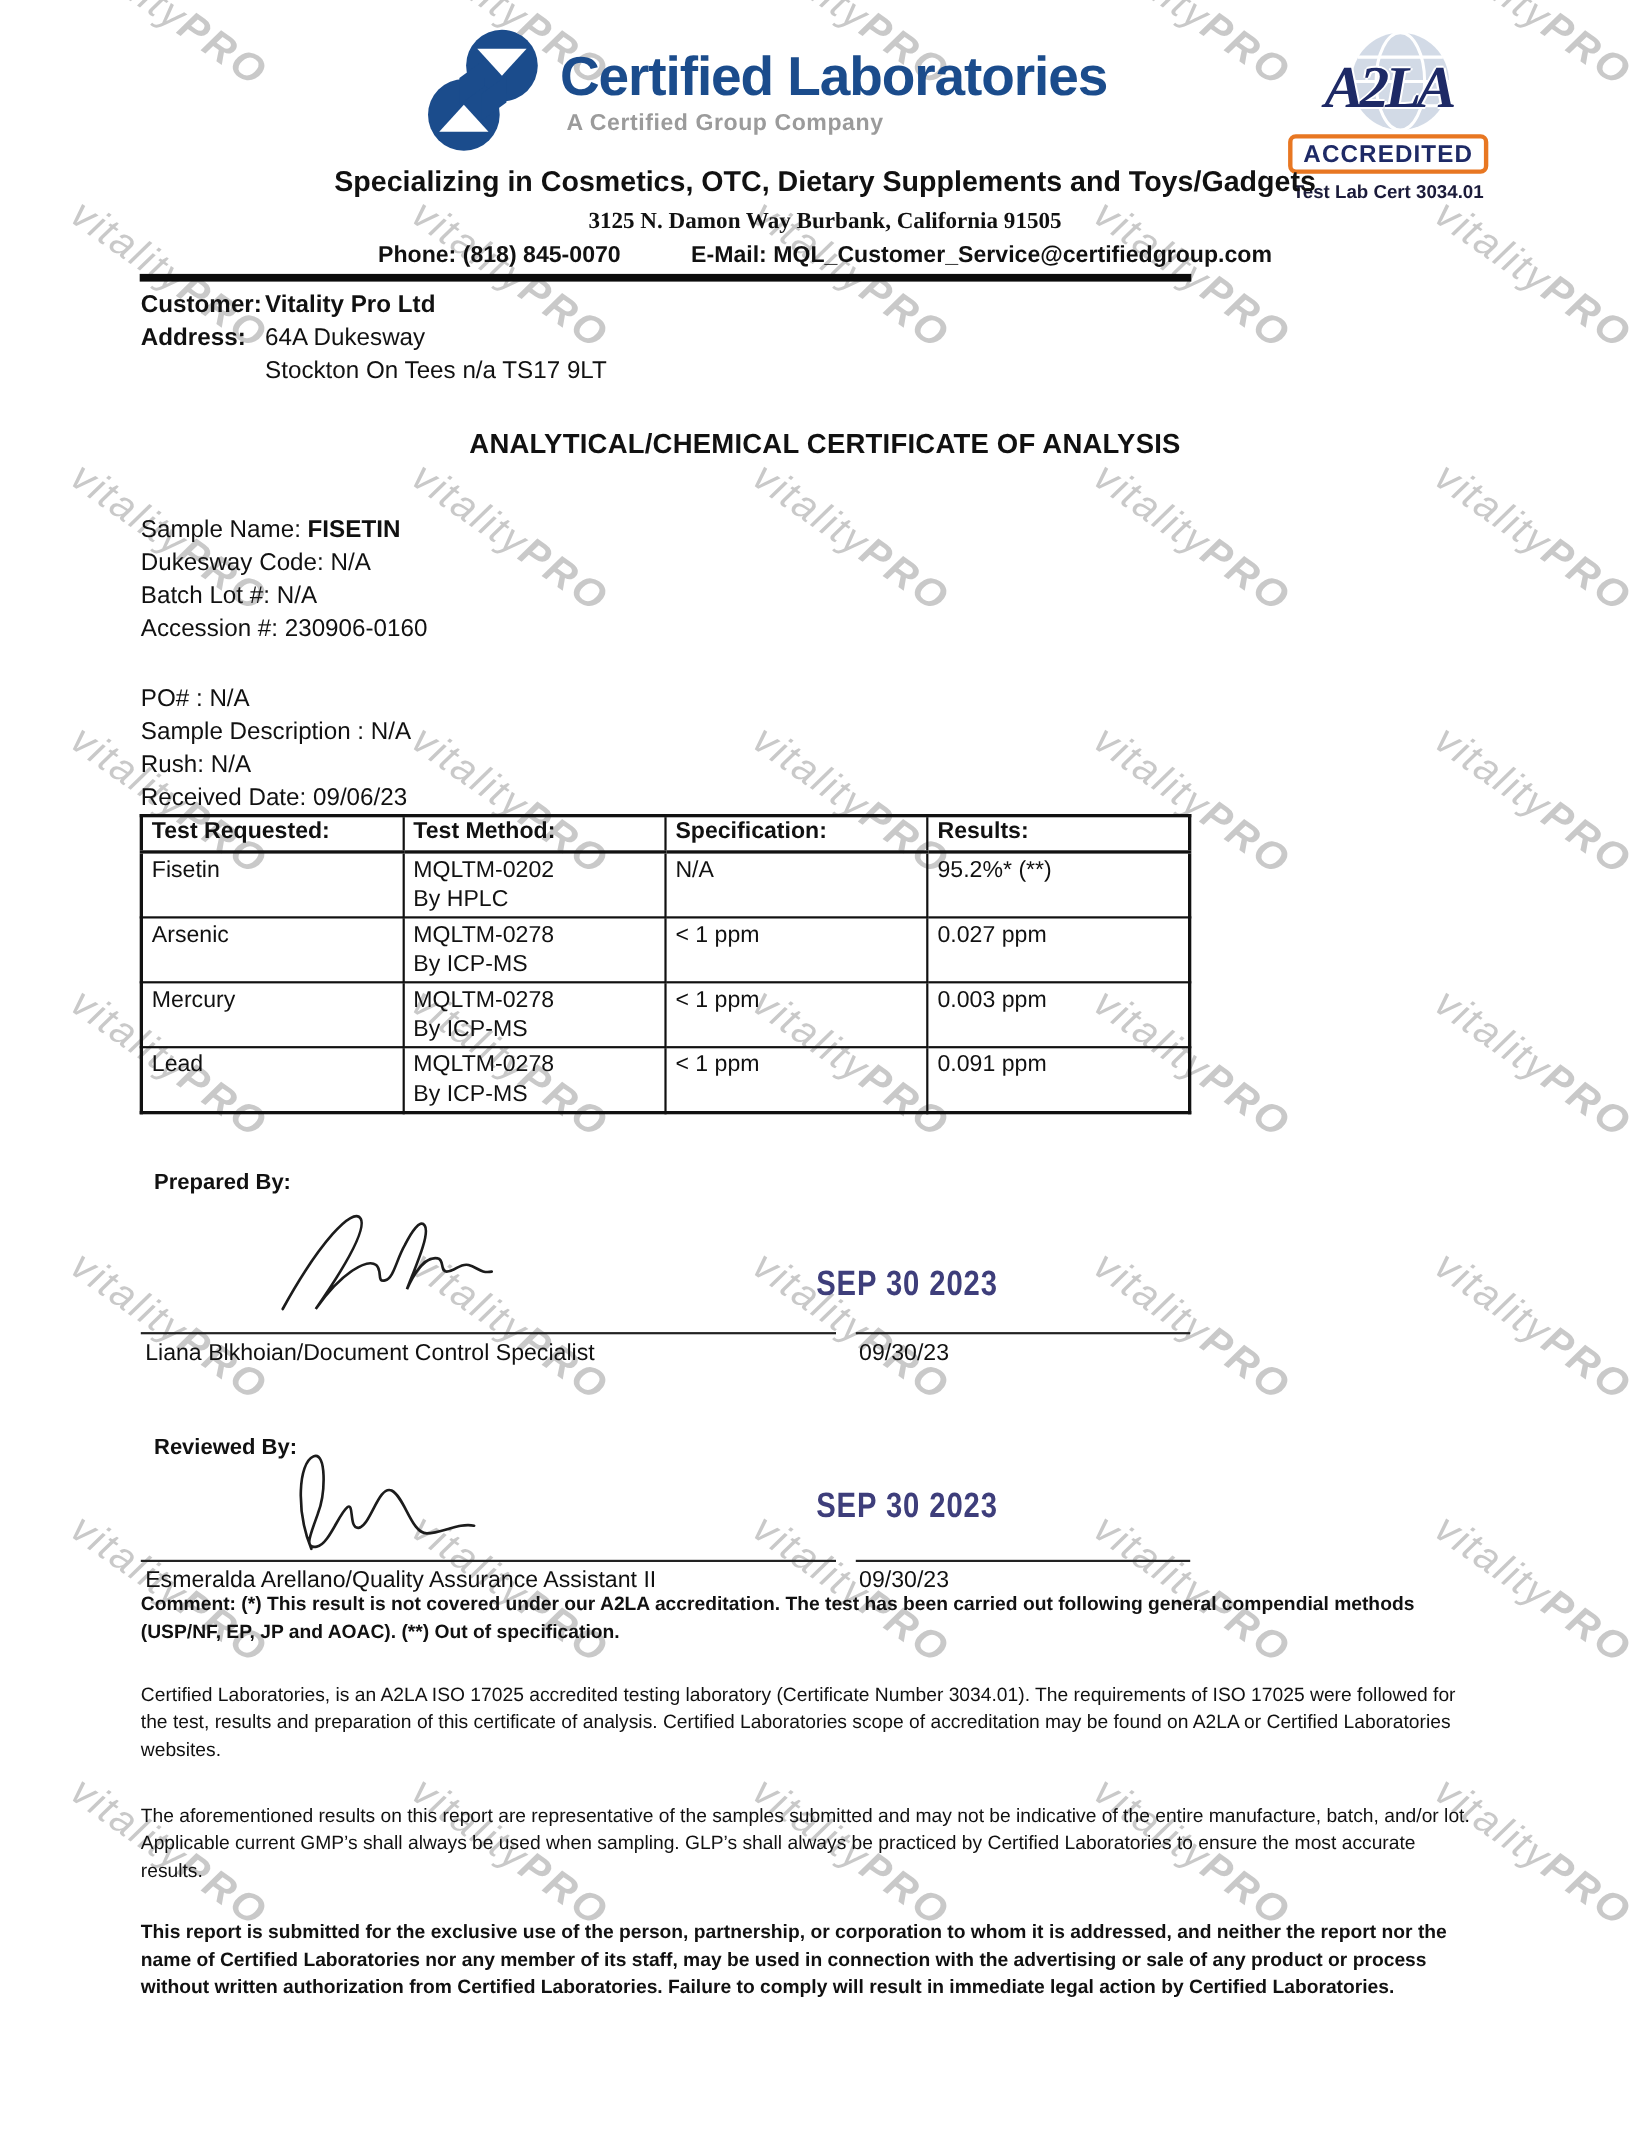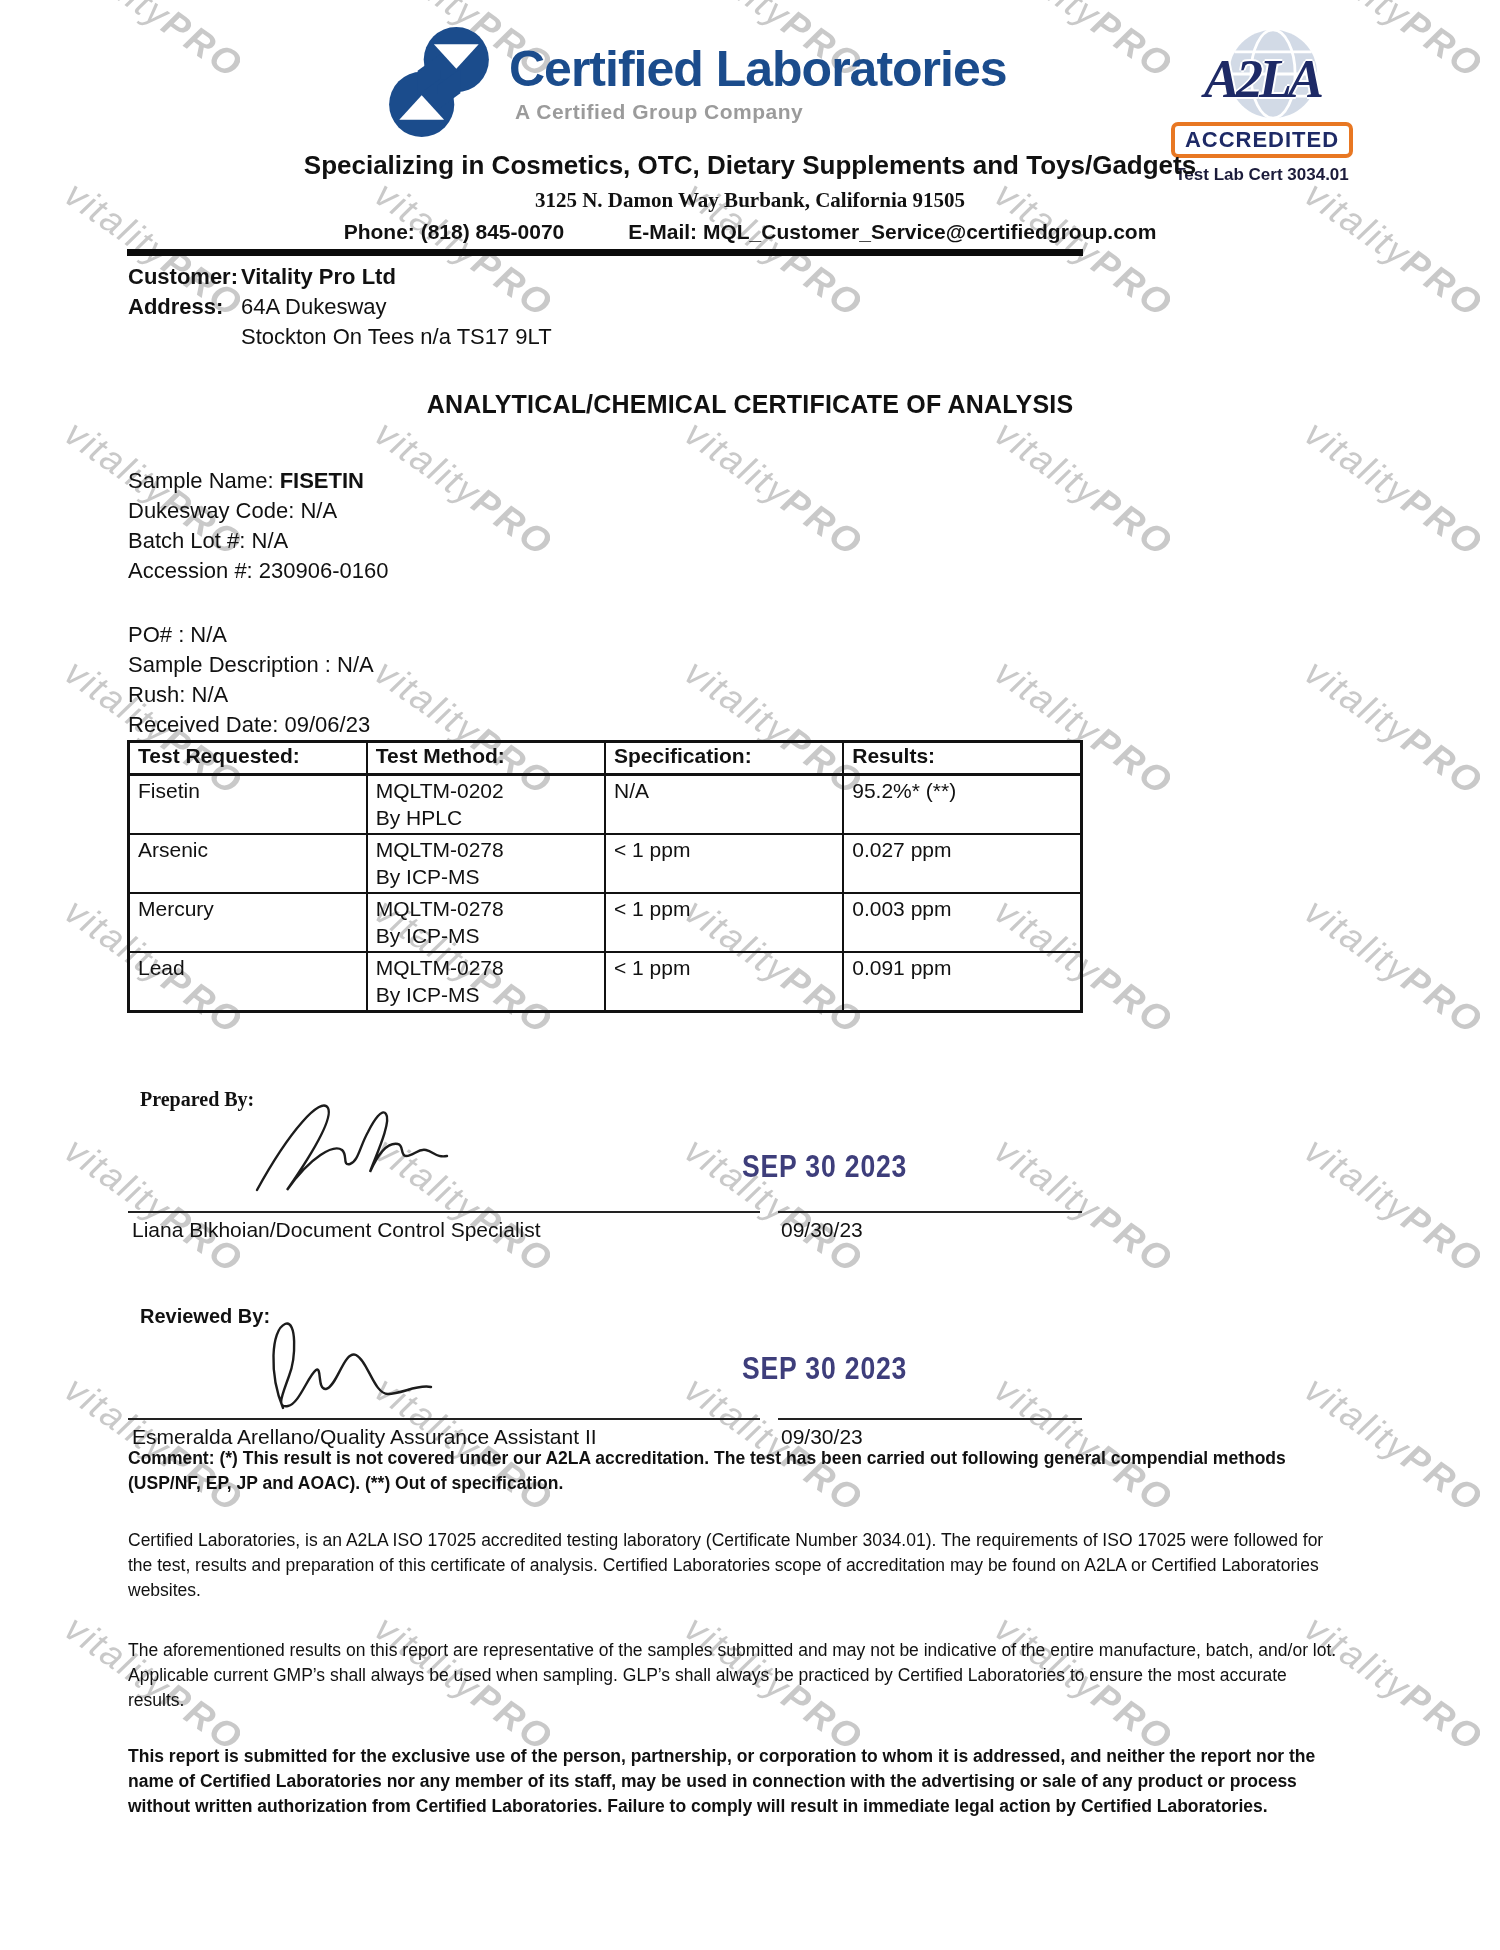--- a/index.html
+++ b/index.html
@@ -257,21 +257,21 @@
             </td>
           <td>&lt; 1 ppm</td>
           <td>
               <div>0.091 ppm</div>
               <div></div>
             </td>
         </tr>
       </tbody>
     </table>
 
-    <div class="abs sig-label" style="left:140px; top:1088px;font-family:Liberation Serif, serif;">Prepared By:</div>
+    <div class="abs sig-label" style="left:140px; top:1064px;">Prepared By:</div>
     <svg class="abs" style="left:245px; top:1090px;" width="210" height="118" viewBox="0 0 210 118">
       <path d="M12,100 C45,40 76,6 83,18 C89,30 60,74 42,100 C66,66 89,54 97,60 C103,65 97,76 105,74 C113,72 115,56 123,42 C129,30 137,18 141,24 C147,32 129,70 125,82 C133,64 143,52 153,54 C159,55 155,66 161,66 C169,66 173,58 181,60 C189,62 192,68 202,66" fill="none" stroke="#1c1c1c" stroke-width="2.4" stroke-linecap="round"></path>
     </svg>
     <div class="abs stamp" style="left:742px; top:1148px;">SEP 30 2023</div>
     <div class="abs sig-line" style="left:128px; top:1211px; width:632px;"></div>
     <div class="abs sig-name" style="left:132px; top:1218px;">Liana Blkhoian/Document Control Specialist</div>
     <div class="abs sig-line" style="left:778px; top:1211px; width:304px;"></div>
     <div class="abs sig-date" style="left:781px; top:1218px;">09/30/23</div>
 
     <div class="abs sig-label" style="left:140px; top:1305px;">Reviewed By:</div>

